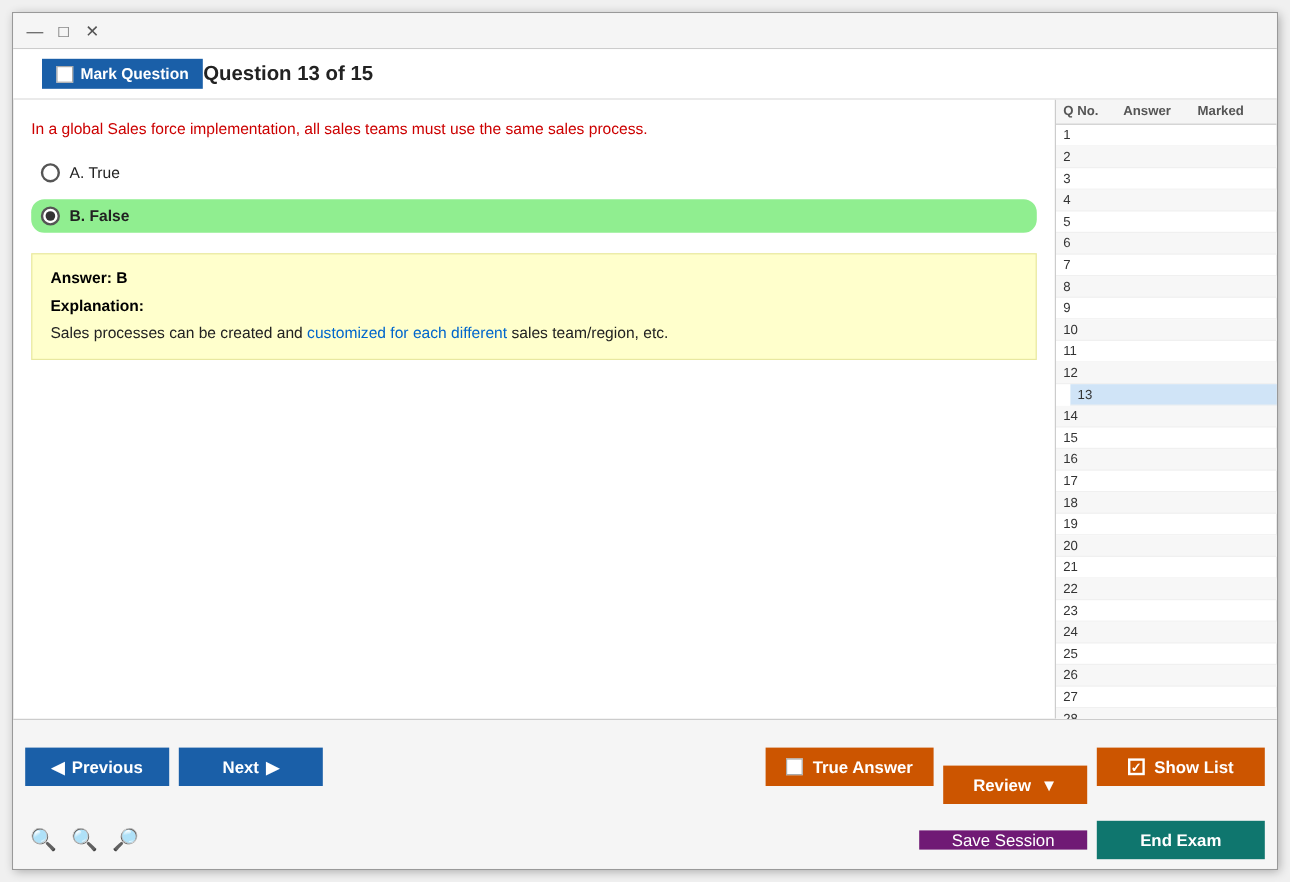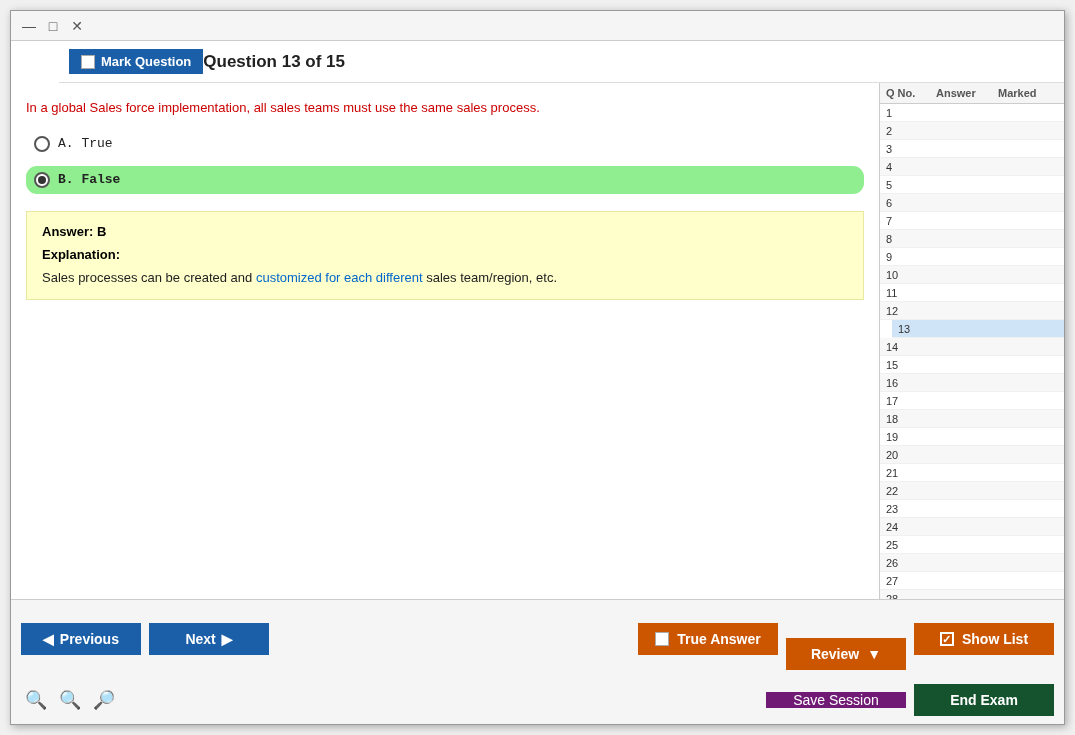--- a/index.html
+++ b/index.html
@@ -45,25 +45,24 @@
     }
     .title-bar-controls span {
       font-size: 14px;
       color: #555;
       cursor: pointer;
       width: 16px;
       text-align: center;
     }
     .toolbar {
       background: #fff;
-      padding: 8px 10px;
+      padding: 8px 24px;
       border-bottom: 1px solid #ddd;
       display: flex;
       align-items: center;
-      margin-left: 48px;
     }
     .mark-question-btn {
       background: #1a5fa8;
       color: #fff;
       border: none;
       padding: 5px 12px;
       cursor: pointer;
       display: flex;
       align-items: center;
       gap: 6px;
@@ -99,21 +98,20 @@
     }
     .question-text {
       color: #cc0000;
       font-size: 13px;
       line-height: 1.5;
     }
     .options {
       display: flex;
       flex-direction: column;
       gap: 8px;
-      font-family: Liberation Mono, monospace;
     }
     .option-row {
       display: flex;
       align-items: center;
       gap: 8px;
       padding: 6px 8px;
       cursor: pointer;
     }
     .option-row.selected {
       background: #90ee90;
@@ -325,21 +323,21 @@
       background: #701a75;
       color: #fff;
       border: none;
       padding: 0 18px;
       cursor: pointer;
       font-size: 14px;
       font-weight: normal;
       min-width: 140px;
     }
     .end-exam-btn {
-      background: #14532d;
+      background: #0f766e;
       color: #fff;
       border: none;
       padding: 8px 18px;
       cursor: pointer;
       font-size: 14px;
       font-weight: bold;
       min-width: 140px;
     }
   </style>
 </head>

